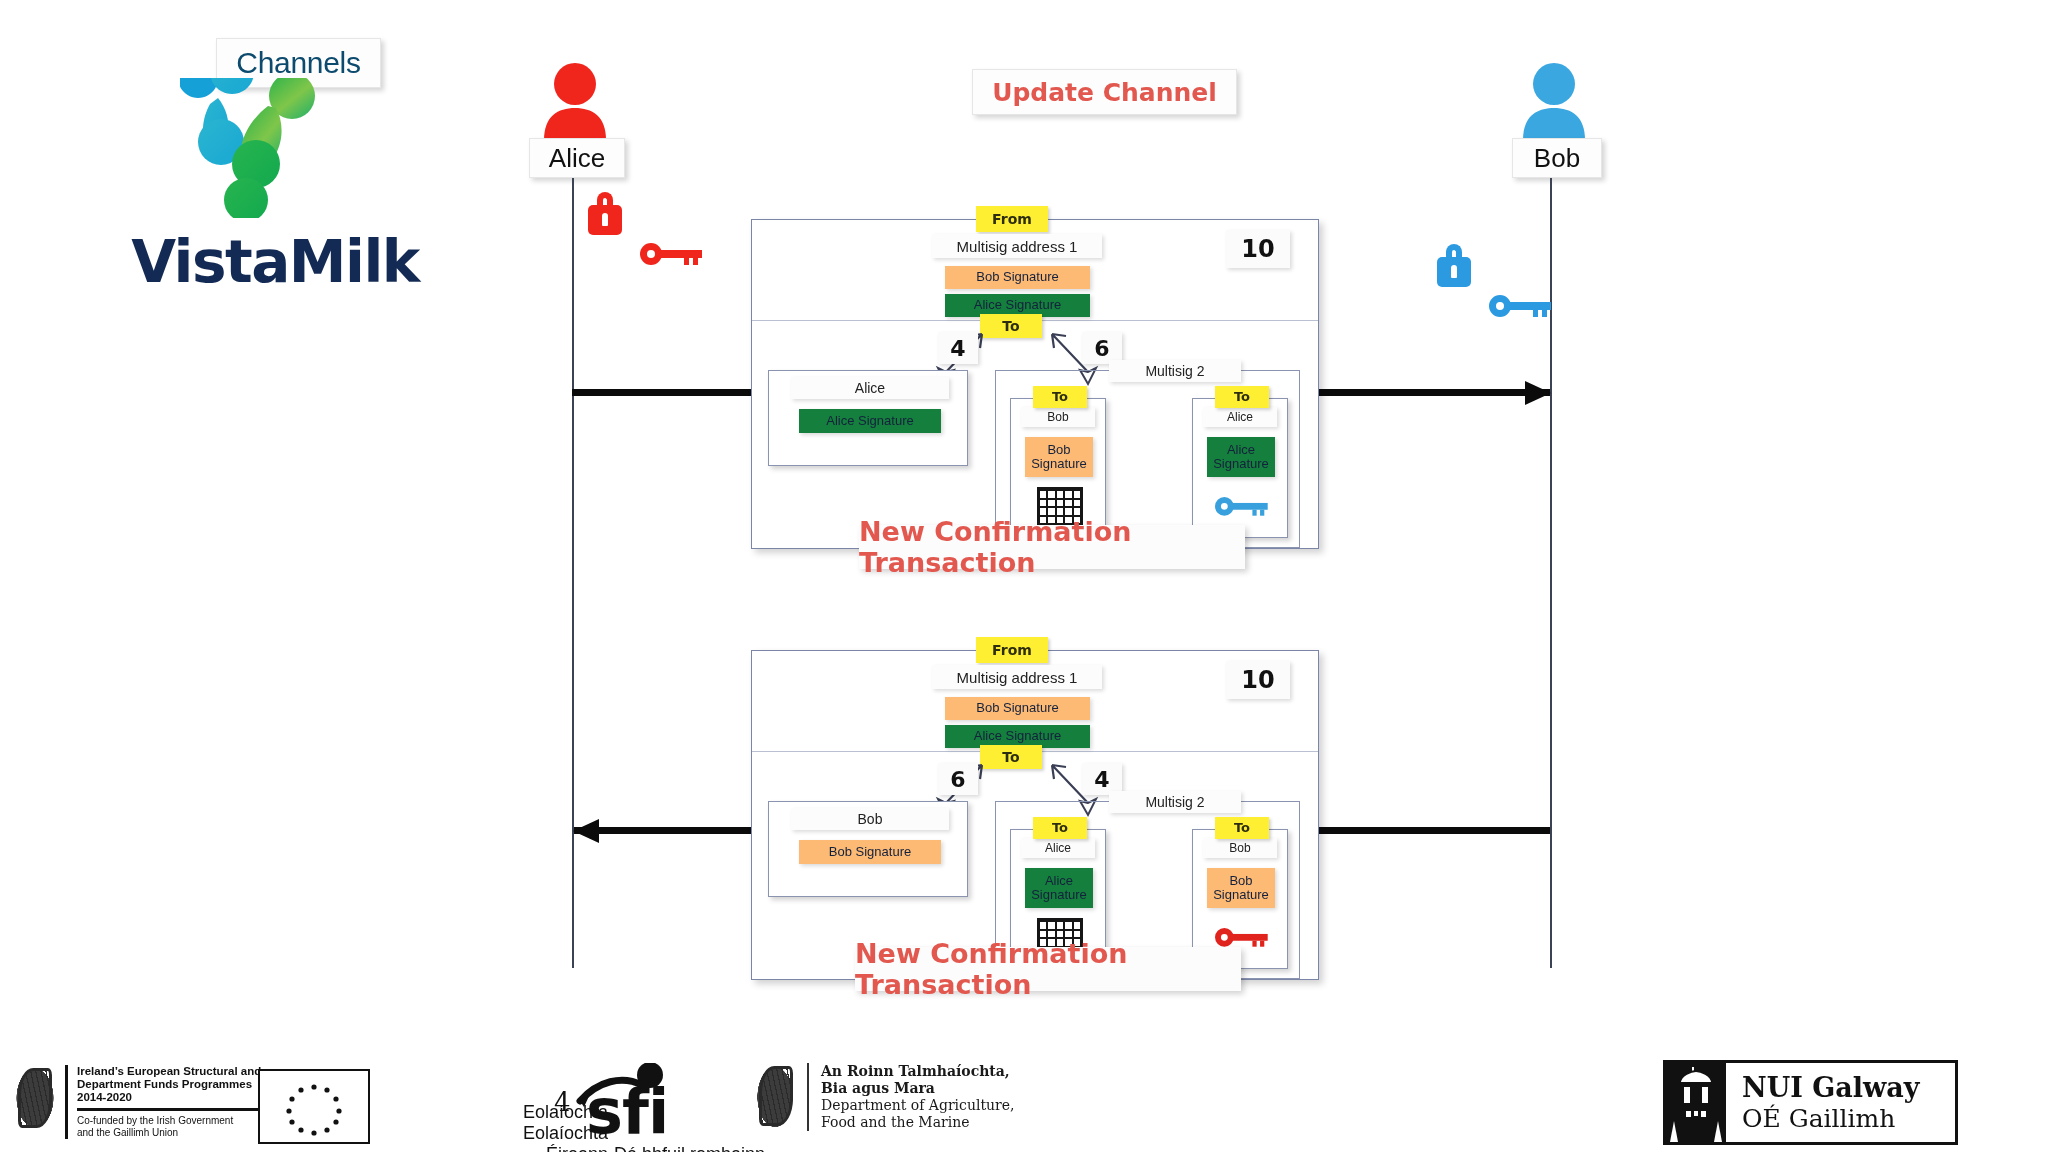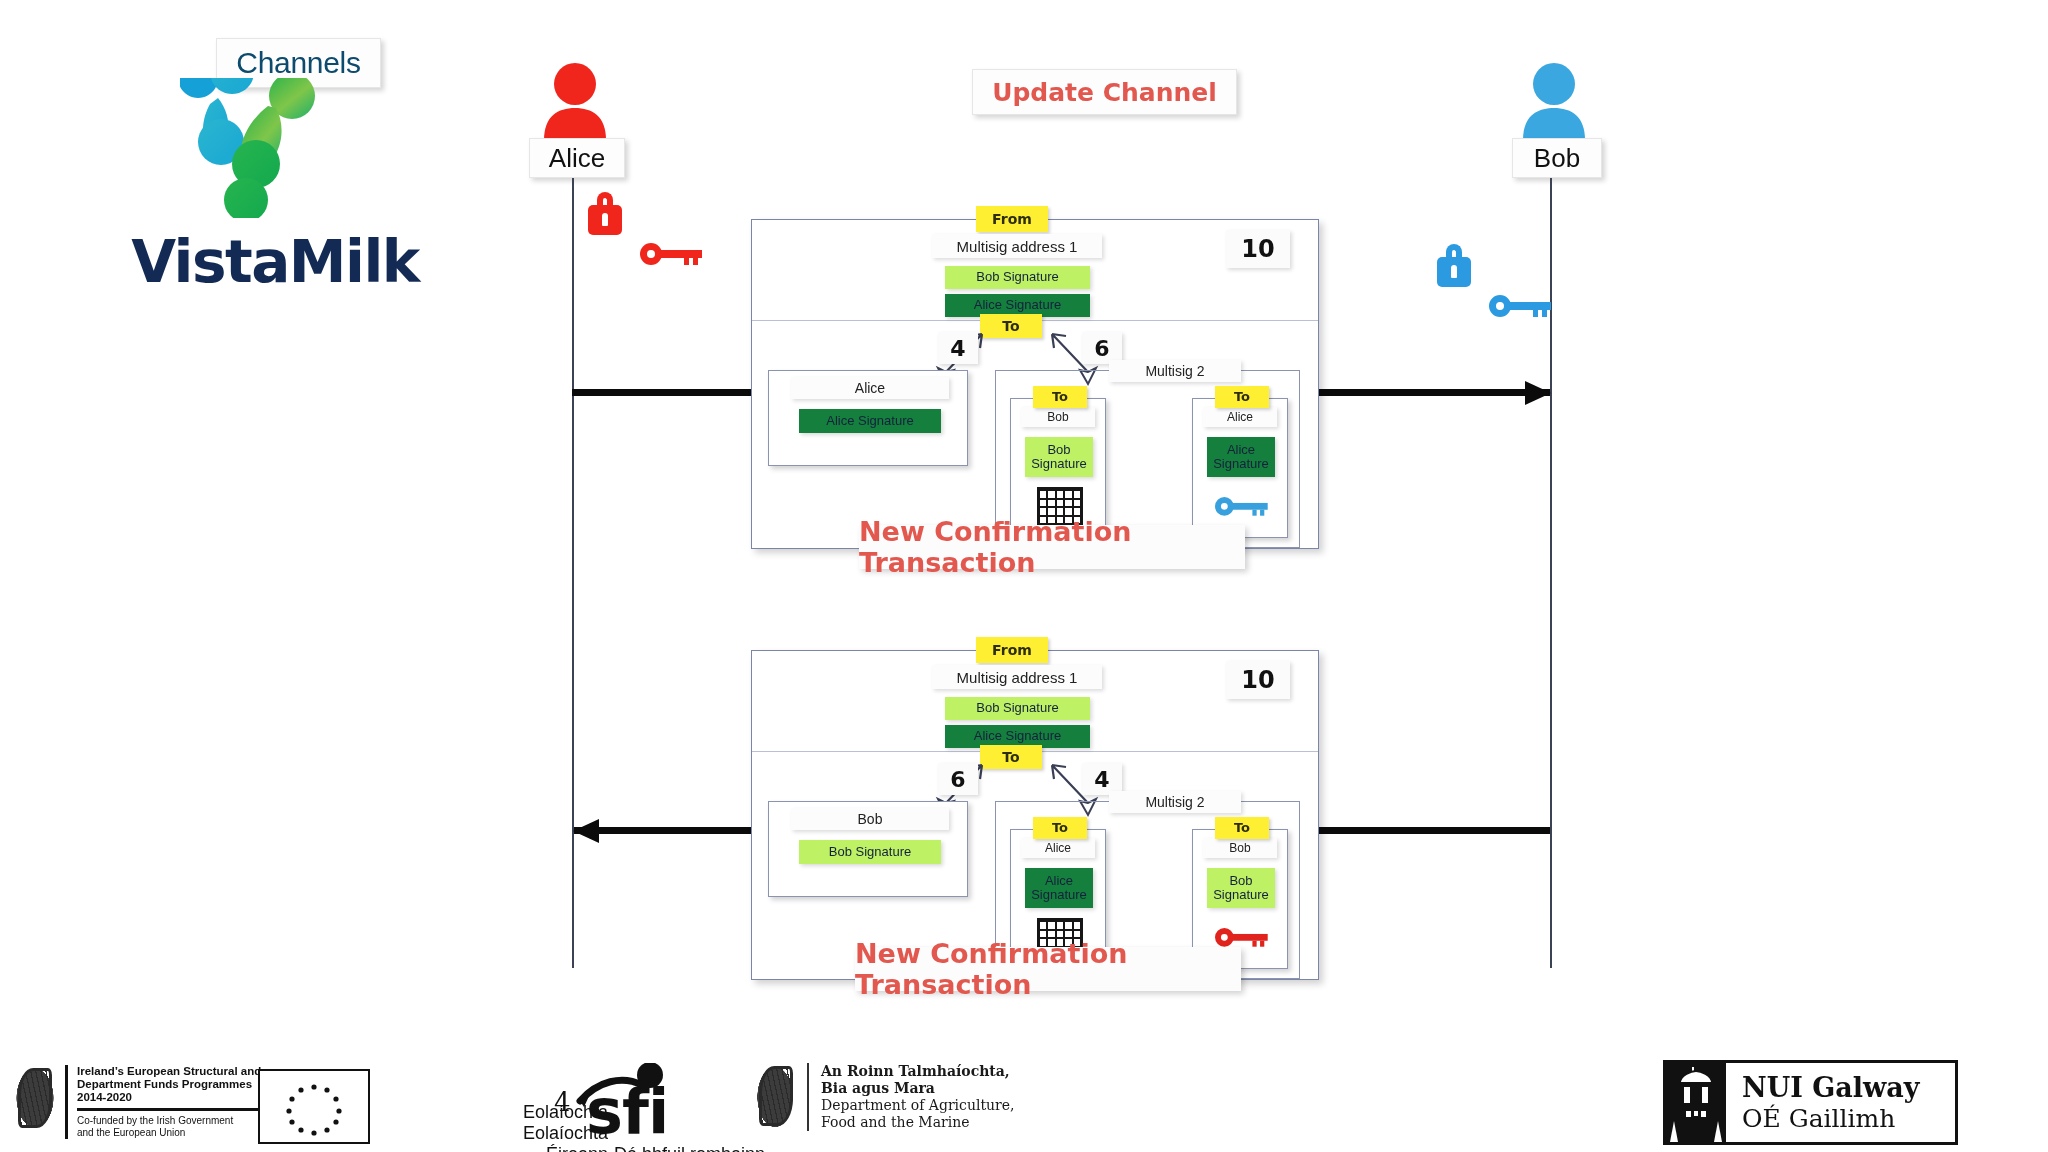--- a/index.html
+++ b/index.html
@@ -100,21 +100,21 @@
   .yellow{
     background:#ffef33;color:#2d2d10;font-family:"DejaVu Sans", sans-serif;
     font-weight:700;text-align:center;box-sizing:border-box;
     box-shadow:2px 2px 3px rgba(0,0,0,0.18);
   }
   .sigbar{
     display:flex;align-items:center;justify-content:center;text-align:center;
     font-size:13px;color:#14213d;box-sizing:border-box;line-height:1.08;
     box-shadow:2px 2px 4px rgba(0,0,0,0.15);
   }
-  .sig-bob{background:#bef264;}
+  .sig-bob{background:#fdba74;}
   .sig-alice{background:#15803d;}
   .innerbox{
     position:absolute;background:#ffffff;border:1.4px solid #8a93b0;
     box-shadow:3px 3px 5px rgba(0,0,0,0.18);box-sizing:border-box;
   }
   .multisig-frame{position:absolute;border:1.4px solid #8a93b0;box-sizing:border-box;background:transparent;}
   .num-chip{
     font-family:"DejaVu Sans", sans-serif;font-weight:700;color:#111;
     background:#fbfbfb;box-shadow:2px 2px 4px rgba(0,0,0,0.15);
     display:flex;align-items:center;justify-content:center;box-sizing:border-box;
@@ -480,21 +480,21 @@
     <div class="vrule"></div>
     <div style="display:flex;flex-direction:column;justify-content:center;">
       <div style="font-size:11.5px;font-weight:700;color:#111;line-height:13px;">
         <div>Ireland’s European Structural and</div>
         <div>Department Funds Programmes</div>
         <div>2014-2020</div>
       </div>
       <div style="height:3px;background:#111;margin:4px 0 4px 0;width:184px;"></div>
       <div style="font-size:10px;font-weight:400;color:#111;line-height:12px;">
         <div>Co-funded by the Irish Government</div>
-        <div>and the European Union</div>
+        <div>and the Gaillimh Union</div>
       </div>
     </div>
   </div>
 
   <div class="abs" style="left:258px;top:14px;display:flex;align-items:center;gap:14px;">
     <div class="eu-flag">
       <svg width="108" height="71" viewBox="0 0 108 71">
         <g fill="#111">
           <circle cx="54" cy="16" r="2.6"></circle>
             <circle cx="67" cy="19" r="2.6"></circle>

